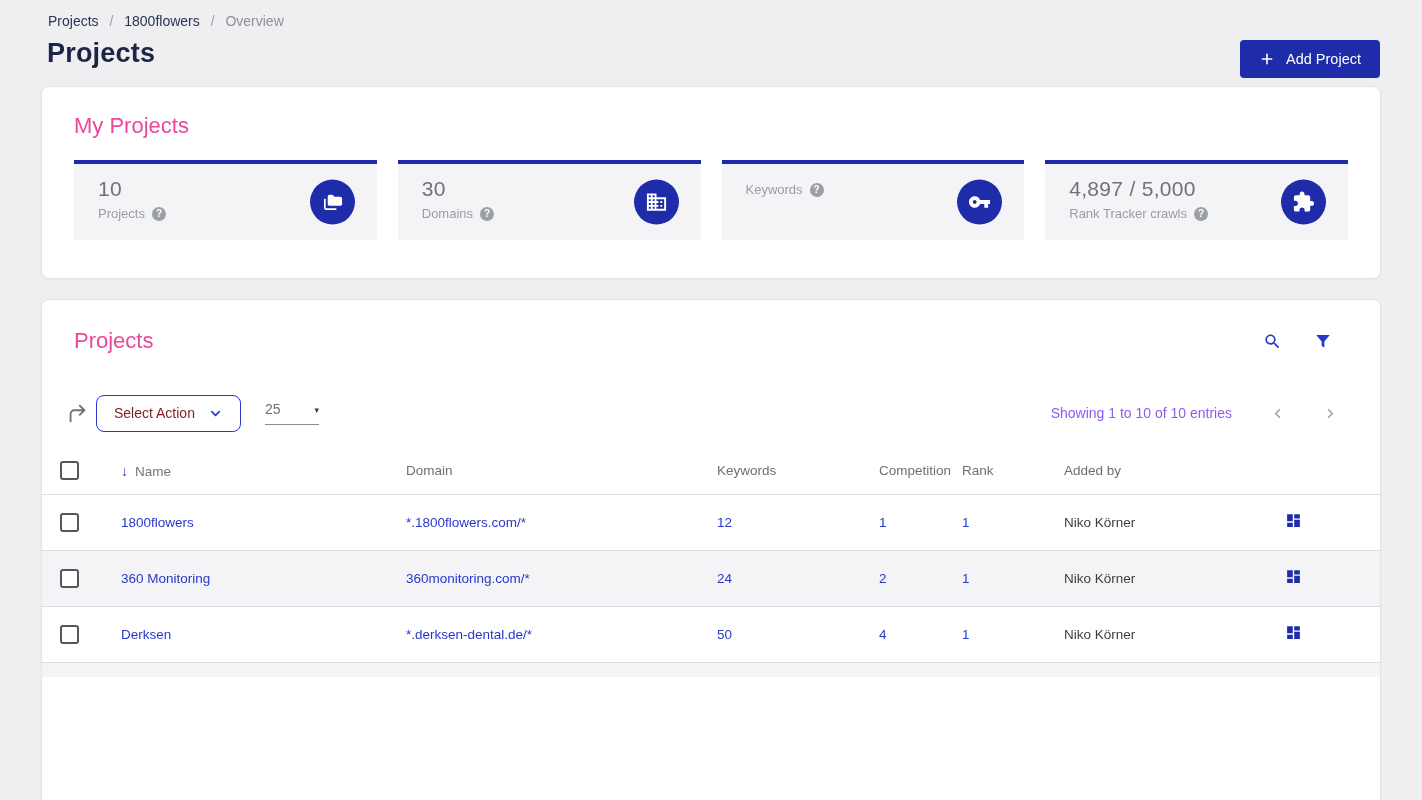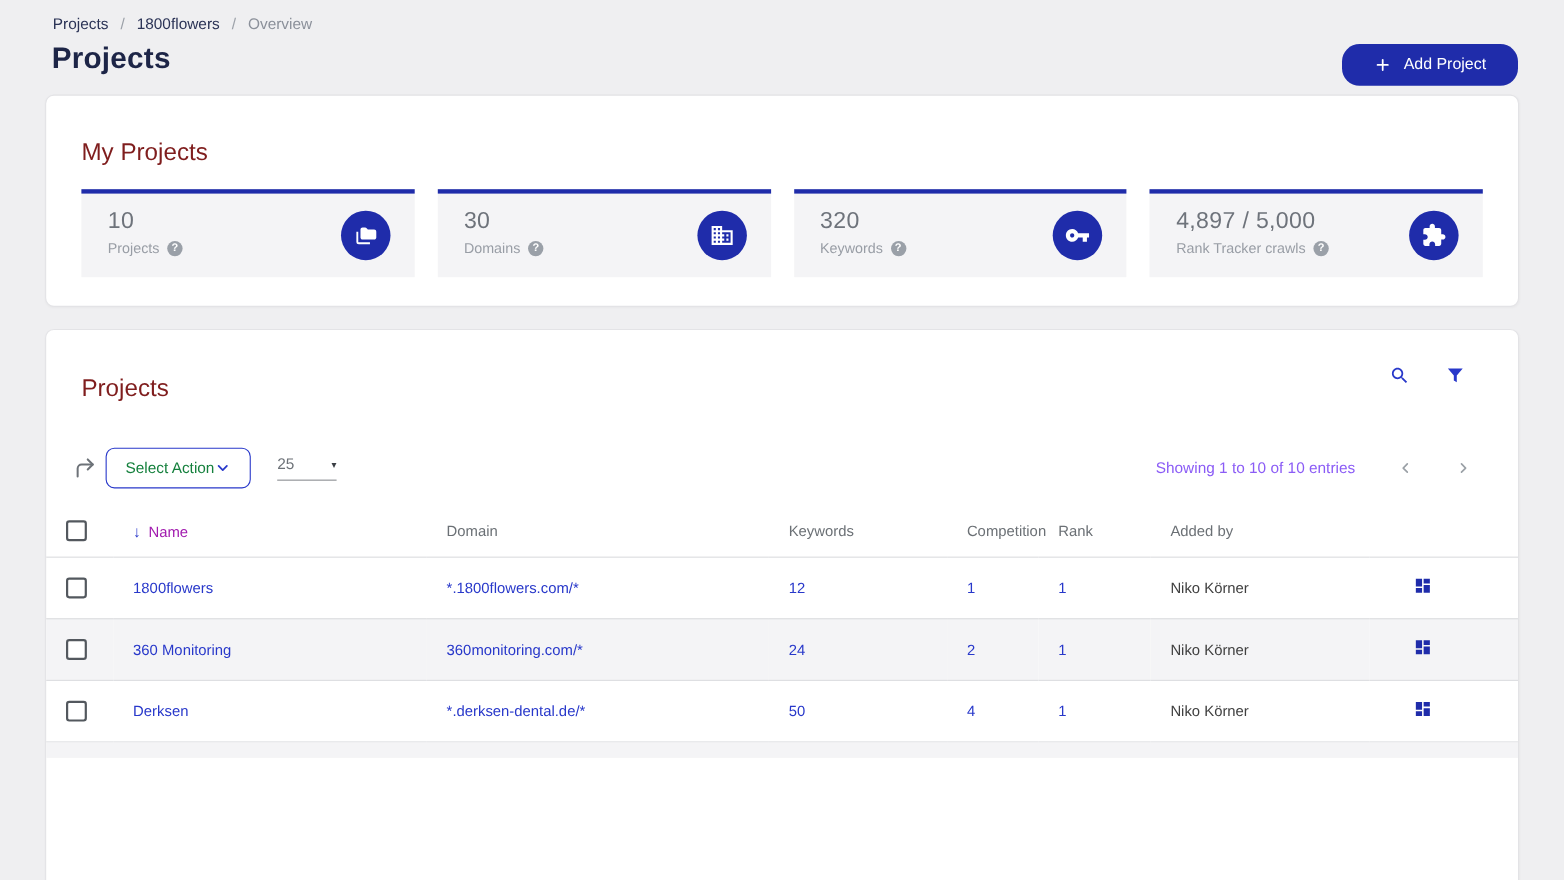--- a/index.html
+++ b/index.html
@@ -16,31 +16,31 @@
   .breadcrumb { margin:13px 0 0 48px; font-size:14px; }
   .breadcrumb a { color:#2b3356; font-weight:500; }
   .breadcrumb .sep { color:#9ba0a8; margin:0 7px; }
   .breadcrumb .current { color:#8b909a; }
 
   h1.page-title { margin:9px 0 0 47px; font-size:27px; font-weight:600; color:#1d2547; letter-spacing:.2px; }
 
   .add-btn {
     position:absolute; top:40px; right:42px;
     display:inline-flex; align-items:center; gap:11px;
-    background:#1f2caa; color:#fff; border:none; border-radius:16px;
-    height:38px; padding:0 29px; font-size:14.5px; font-weight:500;
+    background:#1f2caa; color:#fff; border:none; border-radius:4px;
+    height:38px; padding:0 19px; font-size:14.5px; font-weight:500;
     font-family:inherit; cursor:pointer;
   }
 
   
   .card {
     background:#fff; border:1px solid #e3e3e6; border-radius:8px;
     margin:0 41px; box-shadow:0 1px 2px rgba(0,0,0,.03);
   }
-  .card h2 { font-size:22px; font-weight:500; color:#7f1d1d;margin-top:12px; }
+  .card h2 { font-size:22px; font-weight:500; color:#ec4899; }
 
   .stats-card { margin-top:17px; height:193px; padding:26px 32px 0; }
   .stats-grid { display:grid; grid-template-columns:repeat(4,1fr); gap:21px; margin-top:21px; }
   .stat {
     position:relative; background:#f4f4f6; border-top:4px solid #1f2caa;
     height:80px; padding:13px 24px 0;
   }
   .stat-value { font-size:21px; color:#6e737b; letter-spacing:.3px; }
   .stat-label { margin-top:5px; font-size:13px; color:#989da5; display:flex; align-items:center; gap:7px; }
   .help {
@@ -56,23 +56,23 @@
 
   
   .table-card { margin-top:20px; height:560px; padding-top:28px; position:relative; }
   .table-card > h2 { margin-left:32px; }
   .head-icons { position:absolute; top:32px; right:48px; display:flex; gap:32px; }
   .head-icons span { cursor:pointer; display:inline-flex; }
 
   .toolbar { display:flex; align-items:center; margin:40px 42px 0 24px; height:38px; }
   .export-icon { display:inline-flex; cursor:pointer; }
   .select-action {
-    margin-left:8px; display:inline-flex; align-items:center; 
+    margin-left:8px; display:inline-flex; align-items:center; gap:13px;
     height:37px; padding:0 17px; background:#fff;
-    border:1.5px solid #2838ca; border-radius:8px; color:#15803d;
+    border:1.5px solid #2838ca; border-radius:8px; color:#7f1d1d;
     font-size:14px; font-weight:500; font-family:inherit; cursor:pointer;
   }
   .page-size {
     margin-left:24px; width:54px; display:flex; align-items:flex-end; justify-content:space-between;
     border-bottom:1px solid #8a8d92; padding-bottom:7px; font-size:14px; color:#6d7278; cursor:pointer;
   }
   .page-size .caret { font-size:9px; color:#3a3e44; line-height:14px; }
   .spacer { flex:1; }
   .showing { font-size:14px; color:#8b5cf6; }
   .pg { margin-left:38px; display:inline-flex; cursor:pointer; }
@@ -80,21 +80,21 @@
   table { width:100%; border-collapse:collapse; margin-top:16px; font-size:13.5px; table-layout:fixed; }
   col.c-check{width:61px} col.c-name{width:285px} col.c-domain{width:311px}
   col.c-keywords{width:162px} col.c-comp{width:83px} col.c-users{width:102px}
   col.c-added{width:199px} col.c-actions{width:auto}
   th, td { text-align:left; padding:0 0 0 18px; vertical-align:middle; }
   thead tr { height:46px; }
   thead th { font-weight:400; color:#6b7075; }
   thead tr { border-bottom:1px solid #dbdcdf; }
   tbody tr { height:56px; border-bottom:1px solid #dbdcdf; }
   tbody tr:nth-child(even) { background:#f4f4f6; }
-  .th-name { color:#a21caf; font-weight:500; }
+  .th-name { color:#737373; font-weight:500; }
   .sort-arrow { color:#2838ca; margin-right:7px; font-size:14px; }
   .checkbox {
     width:19px; height:19px; background:#fff; border:2px solid #53585e; border-radius:3px; cursor:pointer;
   }
   a.lnk { color:#2838ca; }
   td.muted { color:#404040; }
   .dash-icon { display:inline-flex; cursor:pointer; margin-left:22px; }
   .partial-row { height:14px; background:#f4f4f6; }
 </style>
 </head>
@@ -141,21 +141,20 @@
         <span class="help">?</span>
       </div>
       <div class="stat-icon">
         <svg width="23" height="23" viewBox="0 0 24 24" fill="#fff">
           <path d="M12 7V3H2v18h20V7H12zM6 19H4v-2h2v2zm0-4H4v-2h2v2zm0-4H4V9h2v2zm0-4H4V5h2v2zm4 12H8v-2h2v2zm0-4H8v-2h2v2zm0-4H8V9h2v2zm0-4H8V5h2v2zm10 12h-8v-2h2v-2h-2v-2h2v-2h-2V9h8v10zm-2-8h-2v2h2v-2zm0 4h-2v2h2v-2z"></path>
         </svg>
       </div>
     </div>
 
     <div class="stat">
-      <div class="stat-value">320</div>
       <div class="stat-label">
         <span>Keywords</span>
         <span class="help">?</span>
       </div>
       <div class="stat-icon">
         <svg width="23" height="23" viewBox="0 0 24 24" fill="#fff">
           <path d="M12.65 10C11.83 7.67 9.61 6 7 6c-3.31 0-6 2.69-6 6s2.69 6 6 6c2.61 0 4.83-1.67 5.65-4H17v4h4v-4h2v-4H12.65zM7 14c-1.1 0-2-.9-2-2s.9-2 2-2 2 .9 2 2-.9 2-2 2z"></path>
         </svg>
       </div>
     </div>

